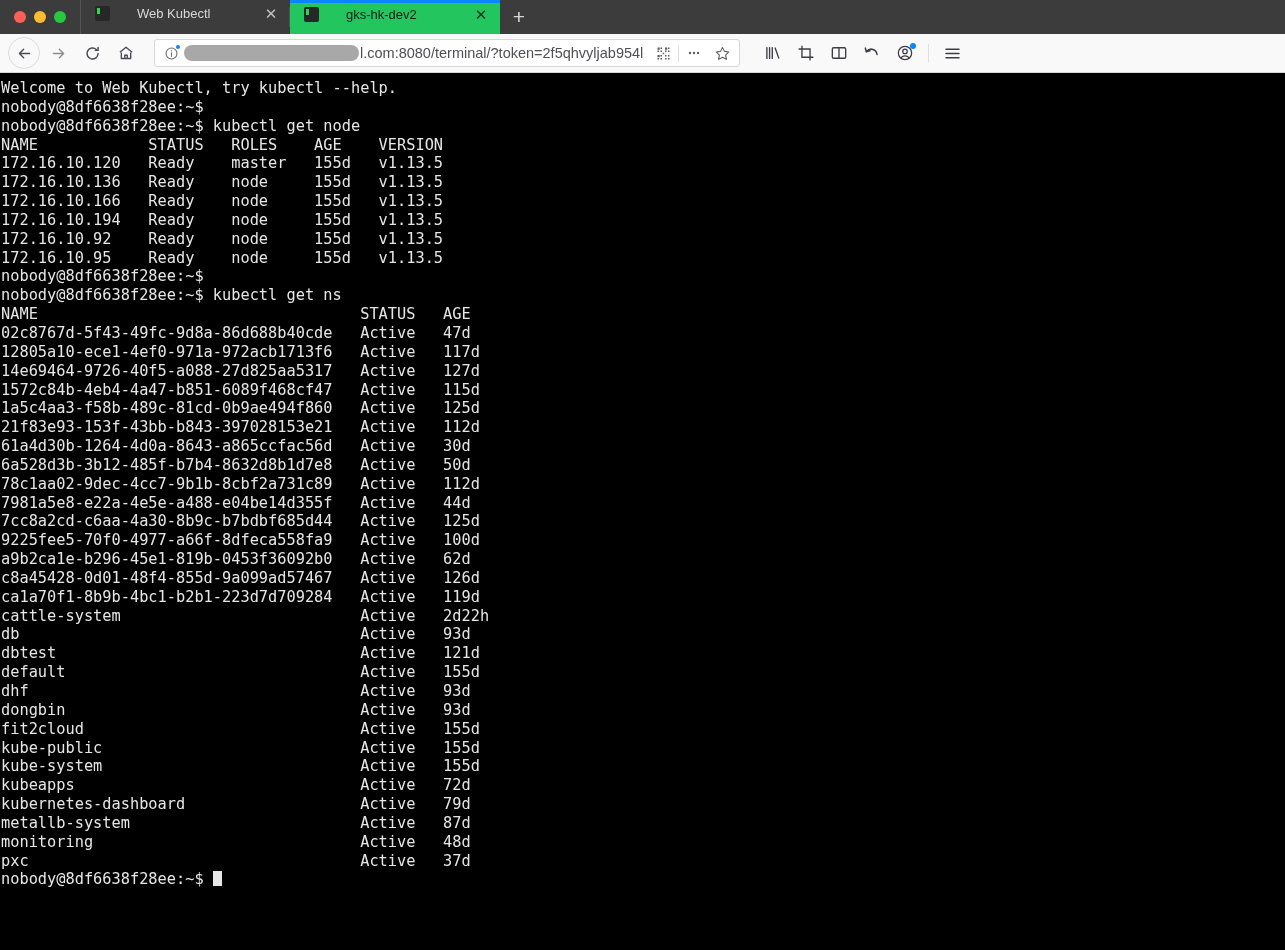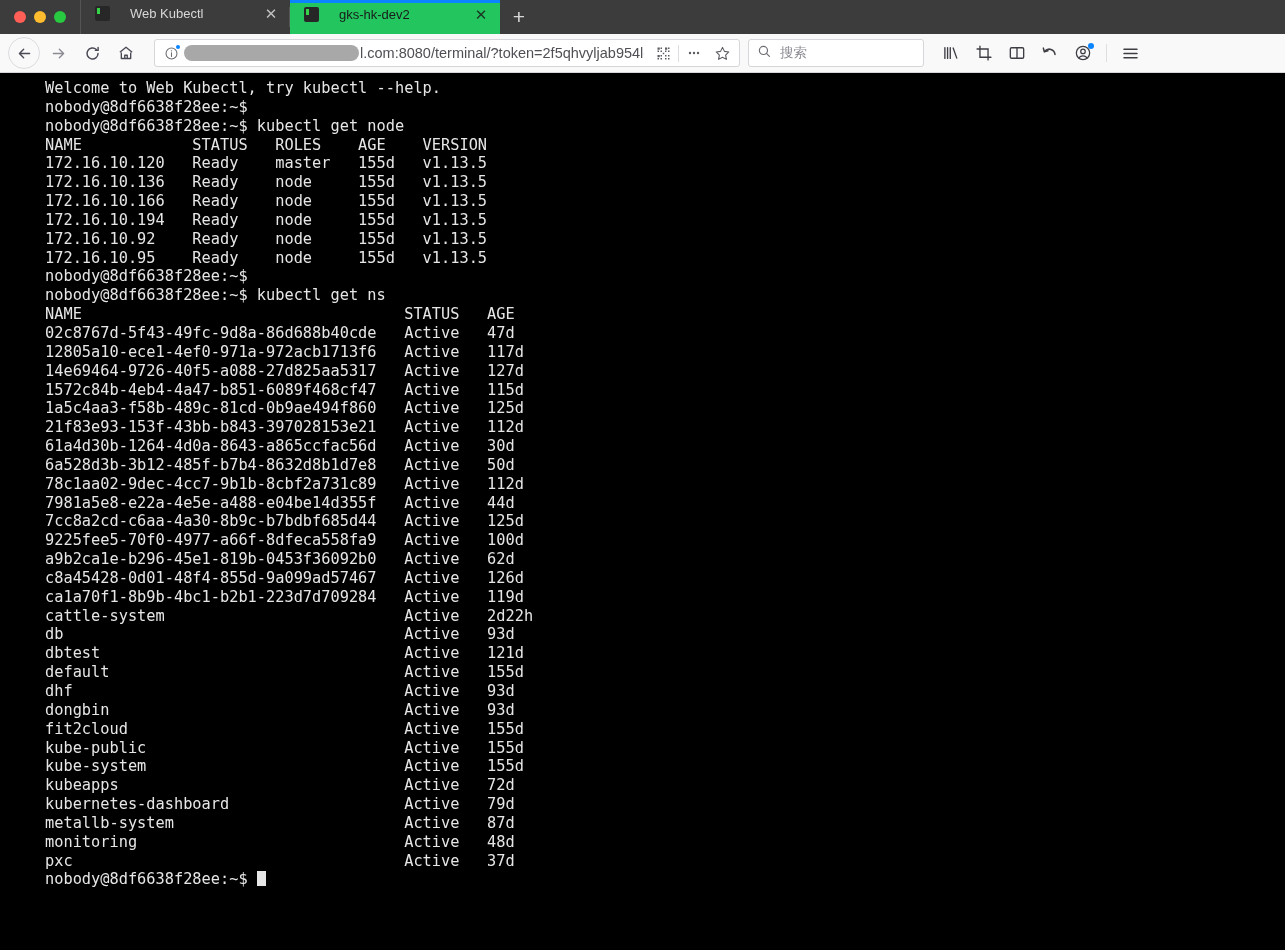--- a/index.html
+++ b/index.html
@@ -28,21 +28,21 @@
   }
   .dot { width: 12px; height: 12px; border-radius: 50%; display: block; }
   .dot.red { background: #ff5f57; }
   .dot.yellow { background: #febc2e; }
   .dot.green { background: #28c840; }
 
   .tab {
     height: 34px;
     display: flex;
     align-items: center;
-    gap: 20px;
+    gap: 27px;
     padding: 0 10px 8px 14px;
     min-width: 210px;
     max-width: 215px;
     position: relative;
     font-size: 13px;
   }
   .tab.inactive { color: #d7d7d7; border-left: 1px solid #555; }
   .tab.inactive::after {
     content:"";
     position:absolute; right:0; top:7px; bottom:7px; width:1px;
@@ -151,21 +151,21 @@
     background: #000;
     color: #e6e6e6;
     font-family: "DejaVu Sans Mono", "Liberation Mono", monospace;
     font-size: 15.3px;
     line-height: 18.85px;
     padding: 6px 0 0 1px;
     overflow: hidden;
     white-space: pre;
     letter-spacing: 0px;
   }
-  .tline { height: 18.85px; white-space: pre; padding-left: 44px; }
+  .tline { height: 18.85px; white-space: pre; }
   .cursor {
     display: inline-block;
     width: 9px; height: 15px;
     background: #e6e6e6;
     vertical-align: -2px;
   }
 </style>
 </head>
 <body>
 
@@ -265,29 +265,20 @@
           </svg>
         </span>
         <span class="url-btn">
           <svg width="17" height="17" viewBox="0 0 20 20" fill="none" stroke="currentColor" stroke-width="1.3" stroke-linejoin="round">
             <path d="M10 2.8l2.3 4.7 5.1.7-3.7 3.6.9 5.1-4.6-2.4-4.6 2.4.9-5.1L2.6 8.2l5.1-.7z"></path>
           </svg>
         </span>
       </span>
     </div>
 
-    <div class="searchbar">
-      <span>
-        <svg width="15" height="15" viewBox="0 0 20 20" fill="none" stroke="#6c6c72" stroke-width="1.6" stroke-linecap="round">
-          <circle cx="8.6" cy="8.6" r="5.4"></circle>
-            <path d="M12.6 12.6l4 4"></path>
-        </svg>
-      </span>
-      <span class="search-ph">搜索</span>
-    </div>
 
     <div class="toolbar-right">
       <span class="tbbtn">
         <svg width="18" height="18" viewBox="0 0 20 20" fill="none" stroke="currentColor" stroke-width="1.5" stroke-linecap="round">
           <path d="M3.2 4v12M6.2 4v12M9.2 4v12M12.4 4.5l4 11.2"></path>
         </svg>
       </span>
       <span class="tbbtn">
         <svg width="18" height="18" viewBox="0 0 20 20" fill="none" stroke="currentColor" stroke-width="1.5" stroke-linecap="round">
           <path d="M5.5 2.5v12.2h12.2"></path>

